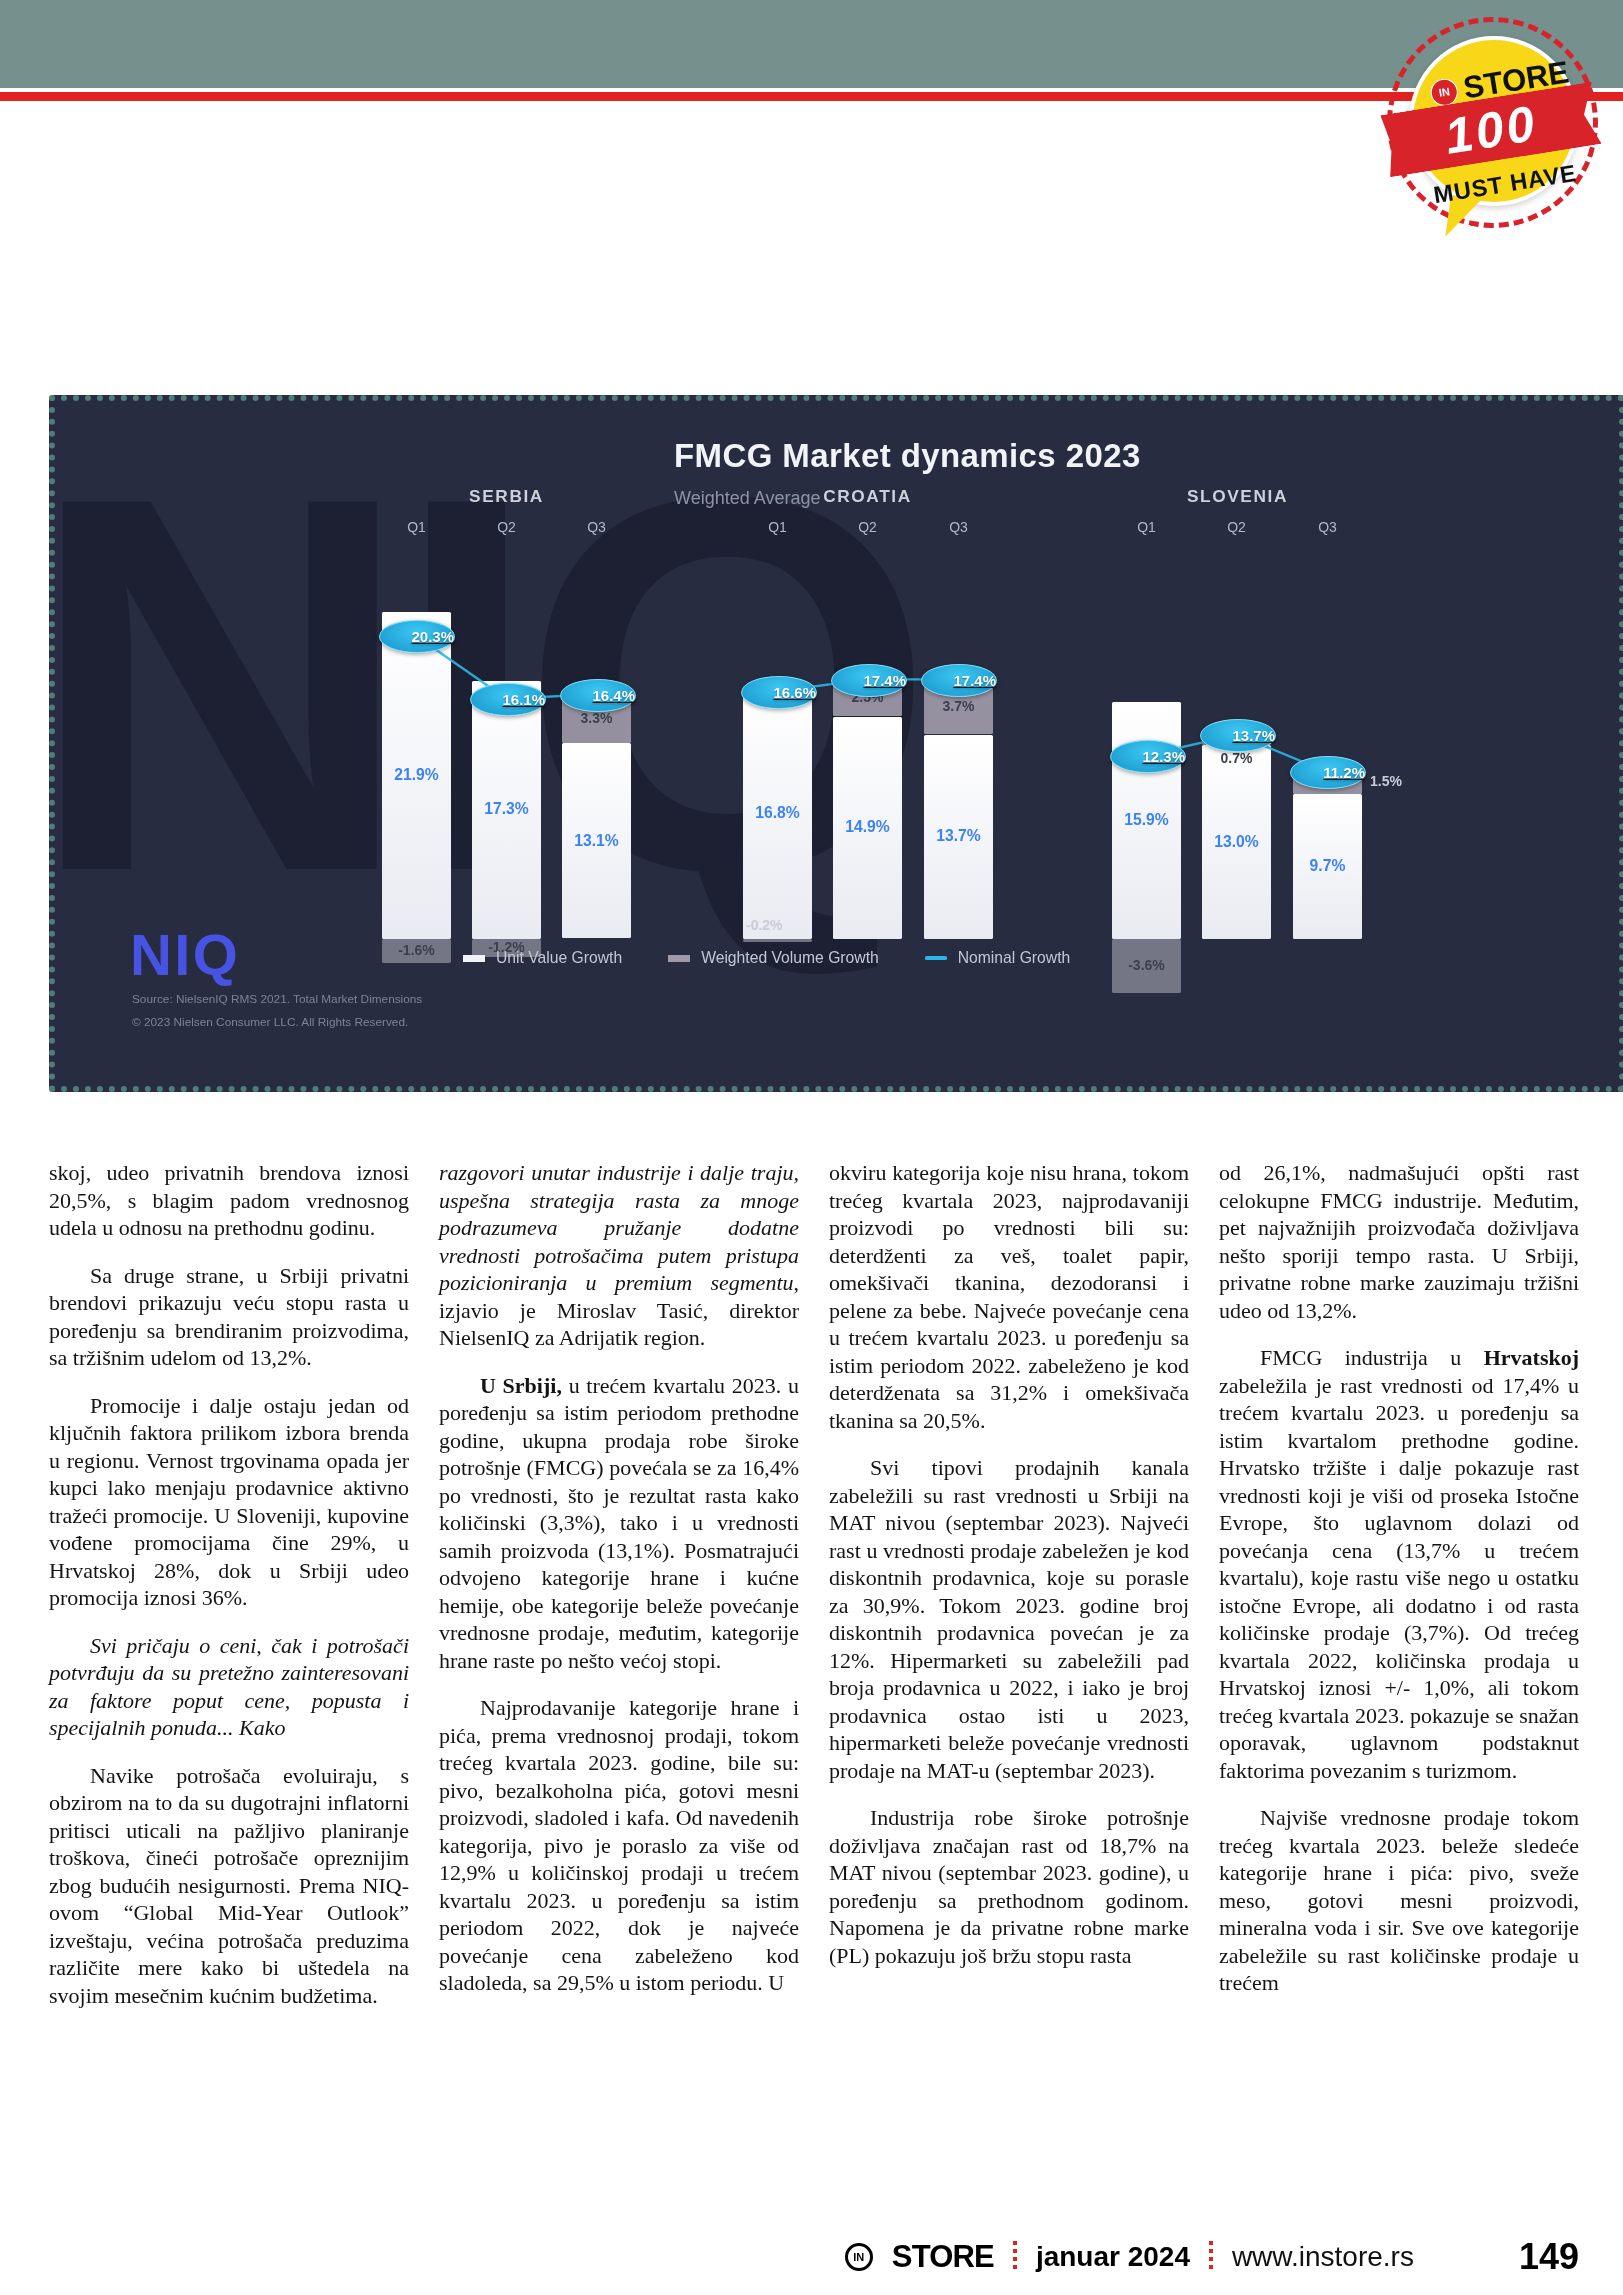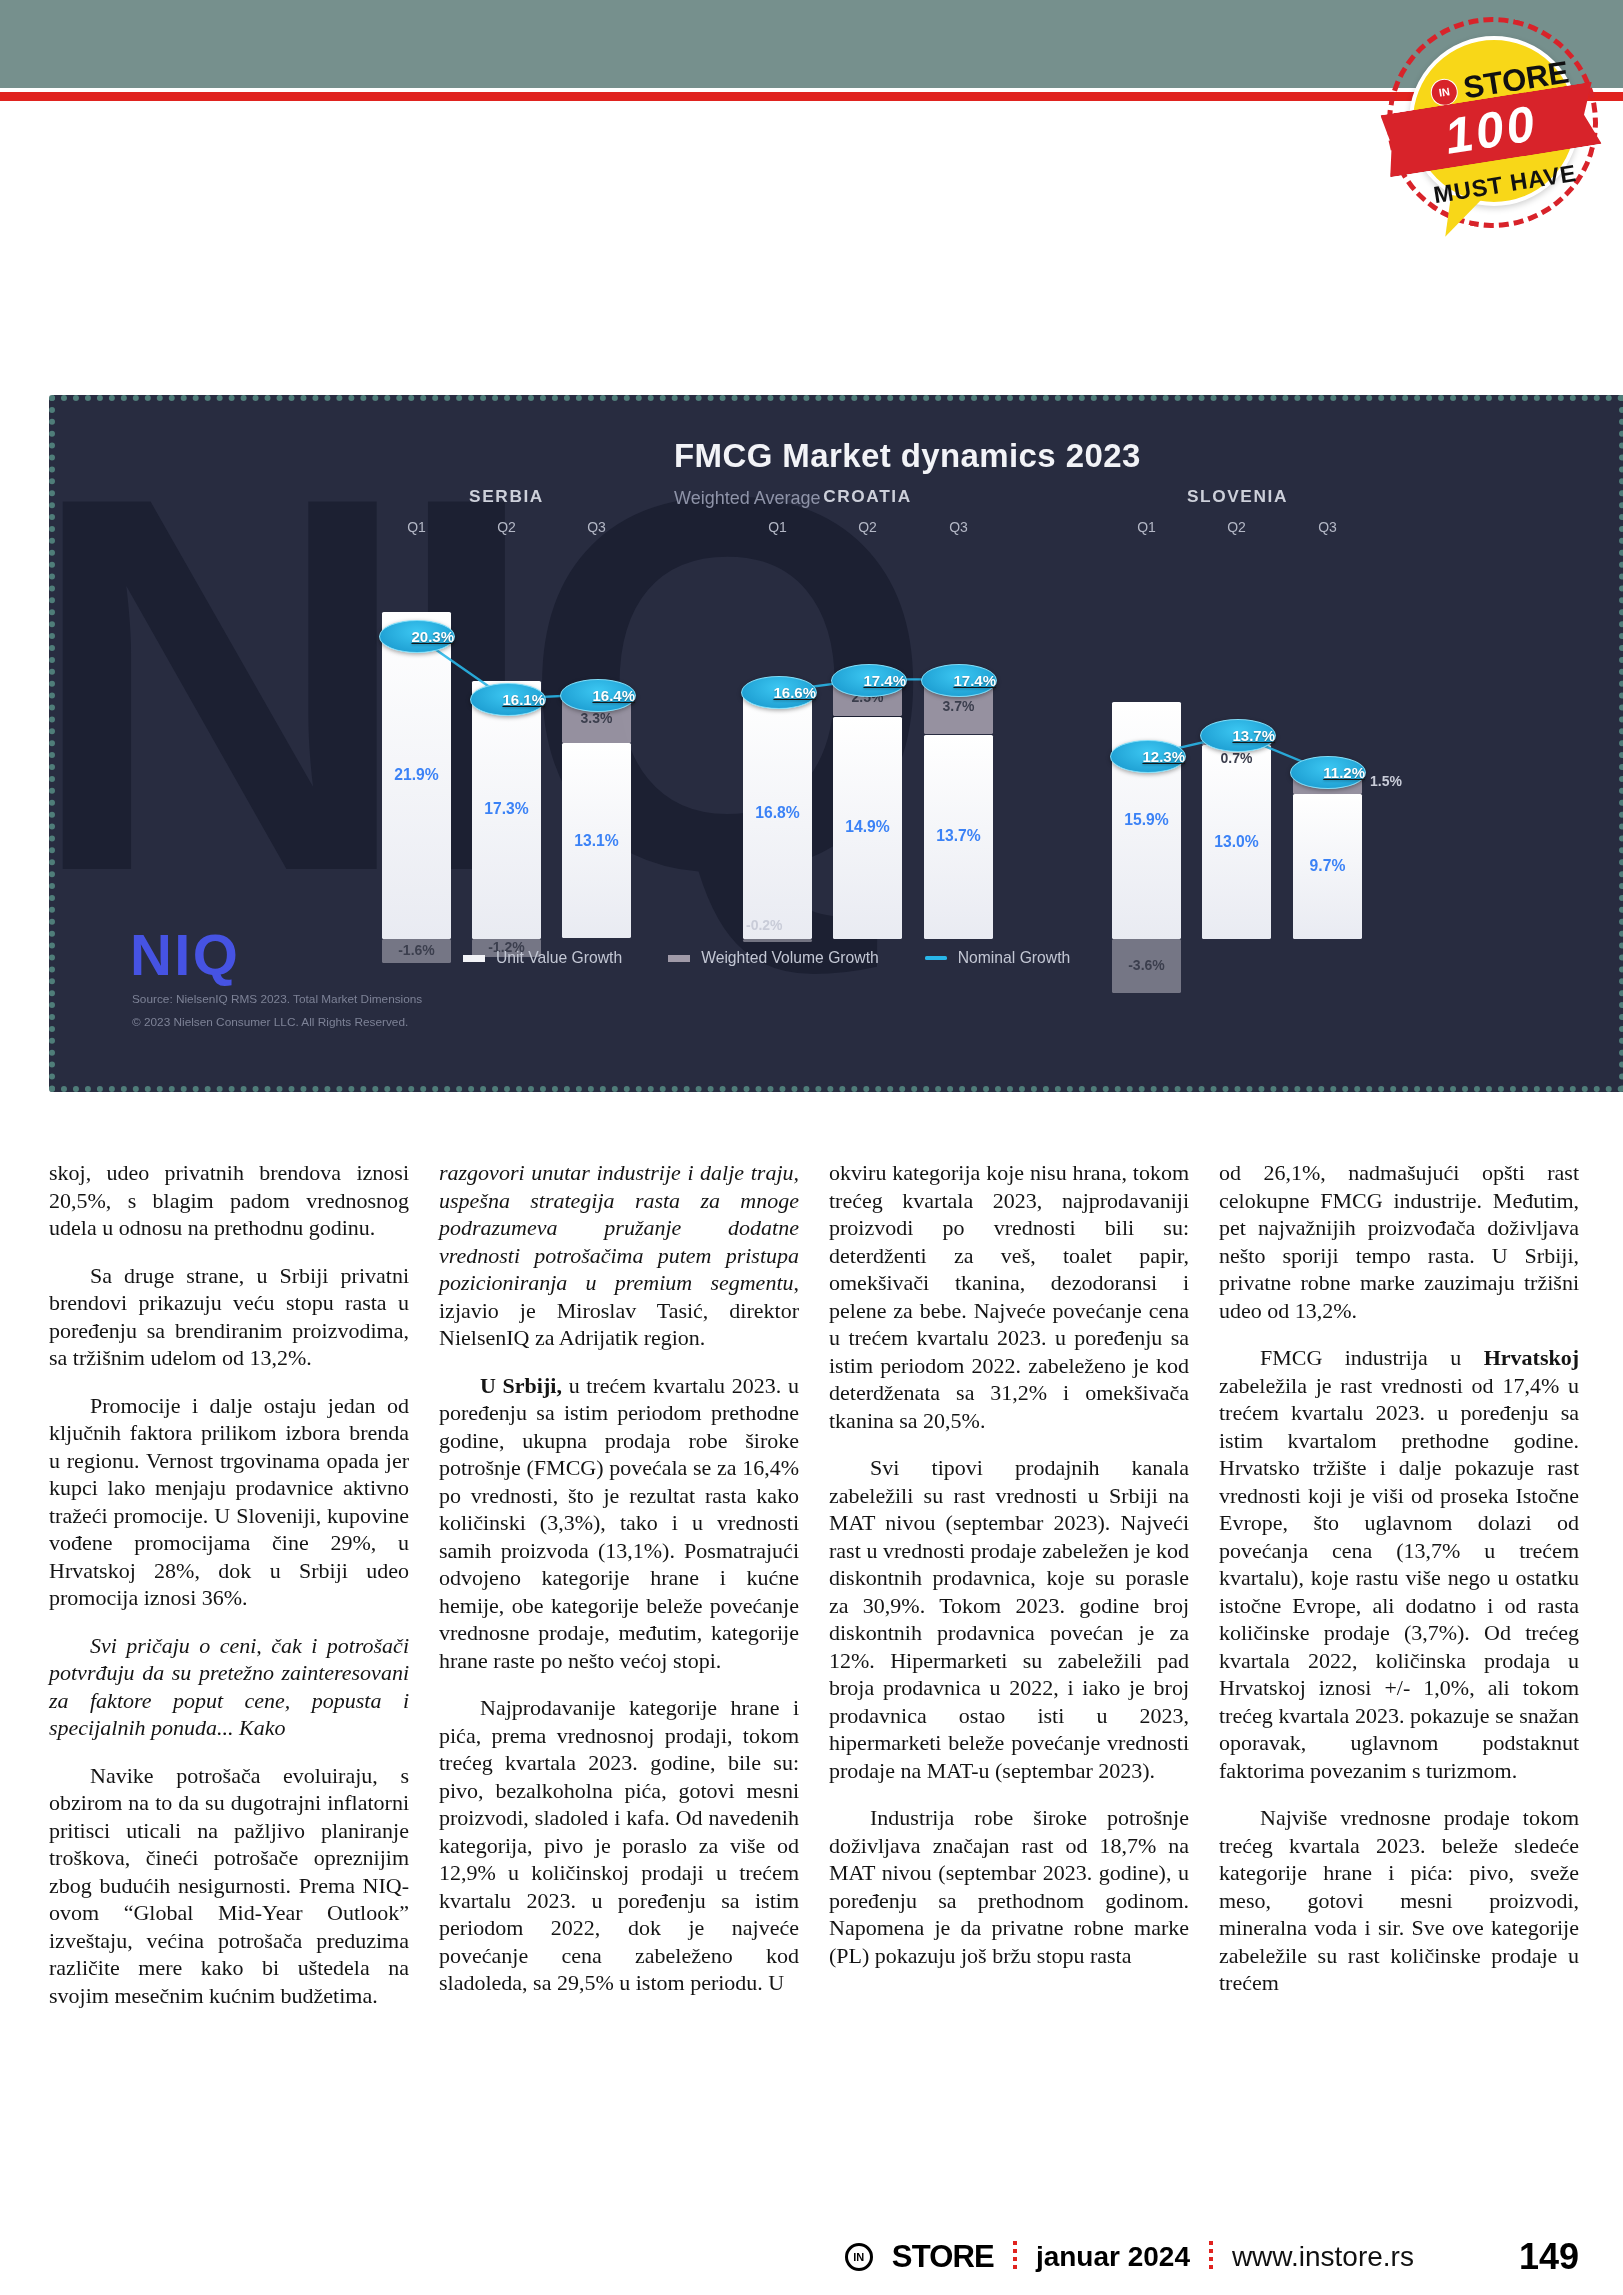--- a/index.html
+++ b/index.html
@@ -208,21 +208,21 @@
           <div class="legend-item">
             <span class="sw sw-volume"></span>
             <span>Weighted Volume Growth</span>
           </div>
           <div class="legend-item">
             <span class="sw sw-line"></span>
             <span>Nominal Growth</span>
           </div>
         </div>
       <div class="niq-logo">NIQ</div>
-      <div class="niq-src" style="top:591px;">Source: NielsenIQ RMS 2023. Total Market Dimensions</div>
+      <div class="niq-src" style="top:591px;">Source: NielsenIQ RMS 2021. Total Market Dimensions</div>
       <div class="niq-src" style="top:614px;">© 2023 Nielsen Consumer LLC. All Rights Reserved.</div>
     </div>
   </div>
 
   <div class="columns" id="columns">
       <div>
         <p class="para"><span class="seg-normal">skoj, udeo privatnih brendova iznosi 20,5%, s blagim padom vrednosnog udela u odnosu na prethodnu godinu.</span></p>
         <p class="para indent"><span class="seg-normal">Sa druge strane, u Srbiji privatni brendovi prikazuju veću stopu rasta u poređenju sa brendiranim proizvodima, sa tržišnim udelom od 13,2%.</span></p>
         <p class="para indent"><span class="seg-normal">Promocije i dalje ostaju jedan od ključnih faktora prilikom izbora brenda u regionu. Vernost trgovinama opada jer kupci lako menjaju prodavnice aktivno tražeći promocije. U Sloveniji, kupovine vođene promocijama čine 29%, u Hrvatskoj 28%, dok u Srbiji udeo promocija iznosi 36%.</span></p>
         <p class="para indent"><span class="seg-italic">Svi pričaju o ceni, čak i potrošači potvrđuju da su pretežno zainteresovani za faktore poput cene, popusta i specijalnih ponuda... Kako</span></p>

